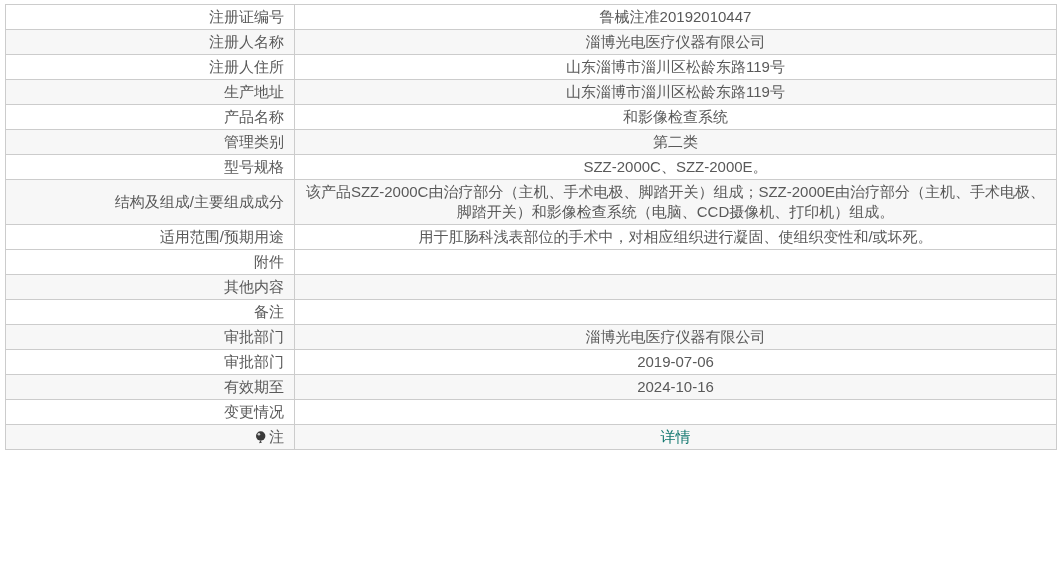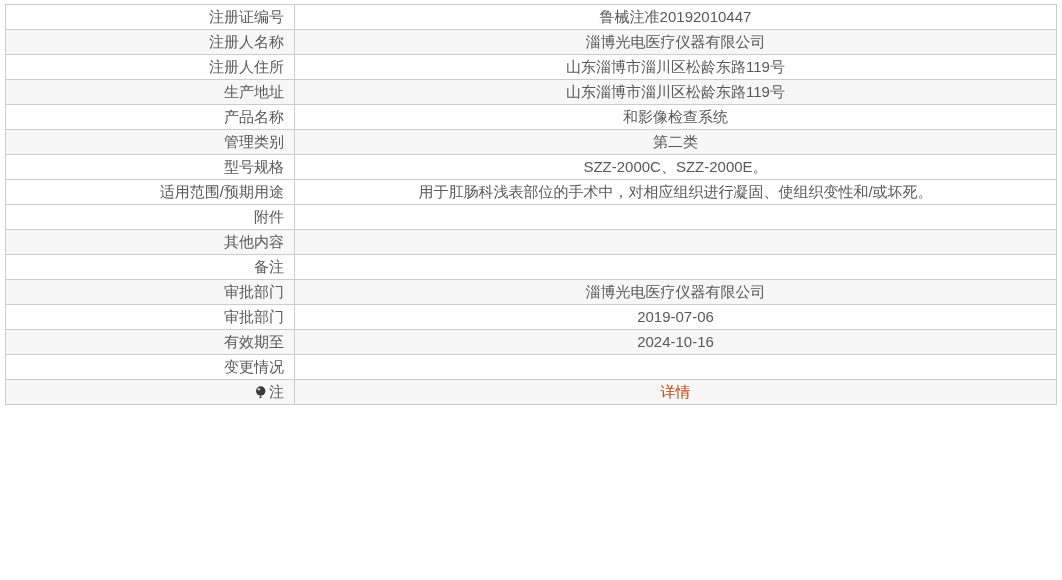--- a/index.html
+++ b/index.html
@@ -31,21 +31,21 @@
     width: 268px;
     text-align: right;
     white-space: nowrap;
   }
   td.value {
     text-align: center;
   }
   tr.row-odd  { background: #ffffff; }
   tr.row-even { background: #f7f7f7; }
   a.detail {
-    color: #c2410c;
+    color: #0f766e;
     text-decoration: none;
     cursor: pointer;
   }
   .note-icon {
     display: inline-block;
     width: 12px;
     height: 13px;
     vertical-align: -2px;
     margin-right: 2px;
   }
@@ -84,20 +84,24 @@
   <tr class="row-even">
     <td class="label"><span>管理类别</span></td>
     <td class="value"><span>第二类</span></td>
   </tr>
 
   <tr class="row-odd">
     <td class="label"><span>型号规格</span></td>
     <td class="value"><span>SZZ-2000C、SZZ-2000E。</span></td>
   </tr>
 
+  <tr class="row-even">
+    <td class="label"><span>结构及组成/主要组成成分</span></td>
+    <td class="value"><span>该产品SZZ-2000C由治疗部分（主机、手术电极、脚踏开关）组成；SZZ-2000E由治疗部分（主机、手术电极、脚踏开关）和影像检查系统（电脑、CCD摄像机、打印机）组成。</span></td>
+  </tr>
 
   <tr class="row-odd">
     <td class="label"><span>适用范围/预期用途</span></td>
     <td class="value"><span>用于肛肠科浅表部位的手术中，对相应组织进行凝固、使组织变性和/或坏死。</span></td>
   </tr>
 
 
   <tr class="row-odd">
     <td class="label"><span>附件</span></td>
     <td class="value"><span></span></td>

